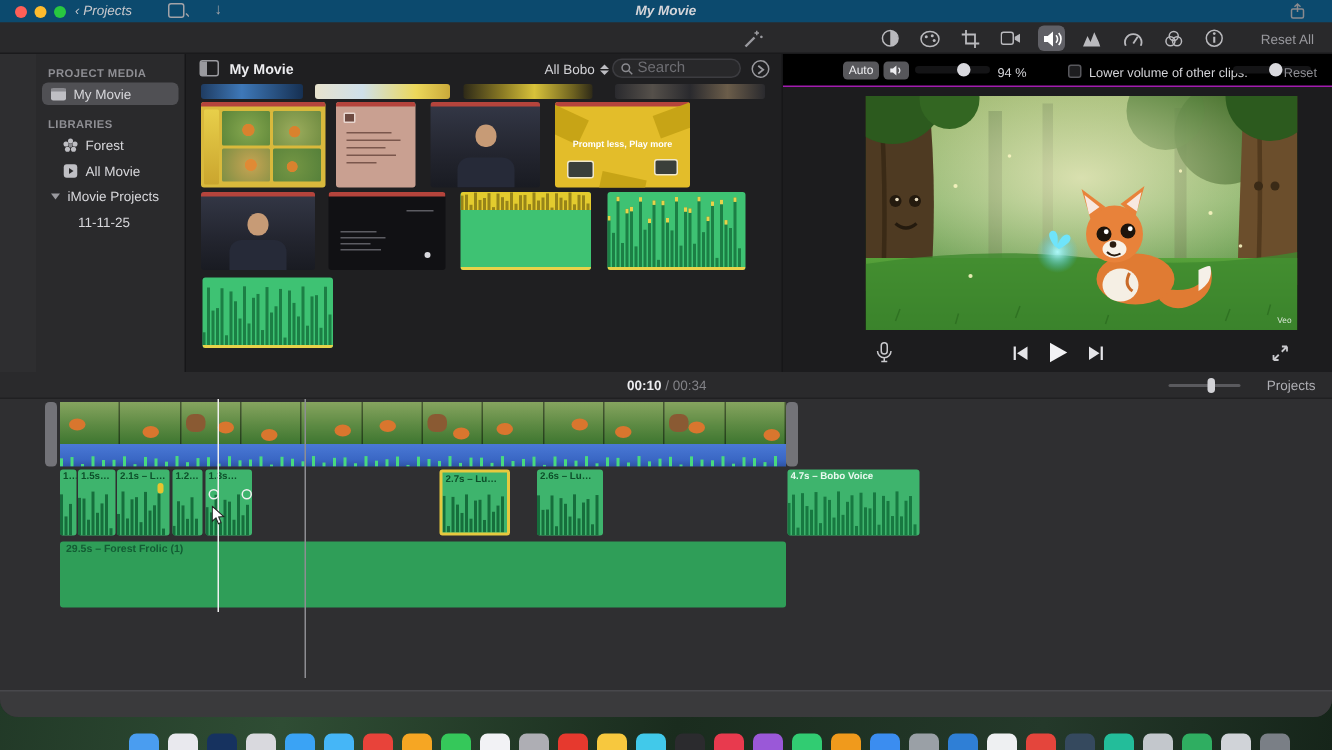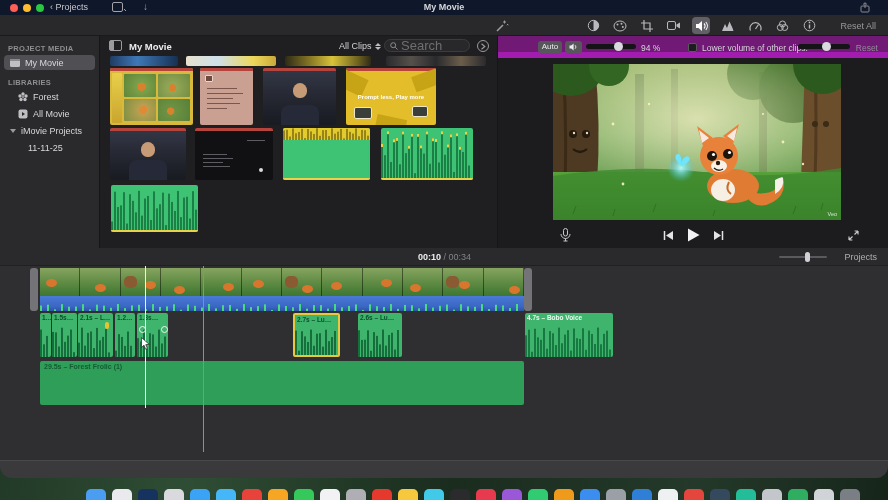--- a/index.html
+++ b/index.html
@@ -3,40 +3,40 @@
 <meta charset="utf-8">
 <style>
   * { margin:0; padding:0; box-sizing:border-box; }
   body { background:#000; font-family:"Liberation Sans",sans-serif; }
   .screen { position:relative; width:888px; height:500px; overflow:hidden;
     background:linear-gradient(100deg,#1c3122 0%,#2f4d34 28%,#1a2c1e 55%,#24392a 80%,#16251a 100%); }
   .window { position:absolute; left:0; top:0; width:888px; height:478px;
     background:#2e2e30; border-radius:0 0 12px 12px; overflow:hidden; }
 
   
-  .titlebar { position:relative; height:15px; background:#0f172a; }
+  .titlebar { position:relative; height:15px; background:#0c4a6e;font-style:italic; }
   .tl-dot { position:absolute; top:4px; width:8px; height:8px; border-radius:50%; }
   .back-btn { position:absolute; left:50px; top:2px; color:#c9c9cd; font-size:9px; }
   .tb-icon { position:absolute; top:2px; color:#a3a3a8; font-size:10px; line-height:10px; }
   .win-title { position:absolute; left:0; right:0; top:2px; text-align:center; color:#d6d6da; font-size:9px; font-weight:bold; }
   .share-ic { position:absolute; right:18px; top:2px; }
 
   
   .toolrow { position:relative; height:21px; background:#29292b; border-bottom:1px solid #1a1a1c; }
   .tabs { position:absolute; left:138px; top:3px; display:flex; gap:8px; align-items:center; }
   .tab { color:#c3c3c8; font-size:9px; padding:2px 6px; border-radius:4px; white-space:nowrap; }
   .tab.sel { background:#5a5a5e; color:#fff; }
   .wand { position:absolute; left:495px; top:4px; }
   .adjust { position:absolute; left:584px; top:2px; display:flex; gap:9px; align-items:center; }
   .aico { width:18px; height:17px; display:flex; align-items:center; justify-content:center; border-radius:4px; }
   .aico.sel { background:#606066; }
   .reset-all { position:absolute; right:12px; top:6px; color:#98989d; font-size:9px; }
 
   
-  .content { position:relative; height:212px; display:flex; background:#1f1f21; }
+  .content { position:relative; height:212px; display:flex; background:#1f1f21;margin-left:24px; }
 
   .sidebar { position:relative; width:100px; background:#2a2a2c; border-right:1px solid #161618; flex:none; }
   .sb-head { color:#8e8e93; font-size:7.5px; font-weight:bold; letter-spacing:.3px; margin:8px 0 0 8px; }
   .sb-item { position:relative; display:flex; align-items:center; gap:5px; height:15px; margin:2px 4px; padding-left:6px; border-radius:4px; color:#d8d8dc; font-size:9px; white-space:nowrap; }
   .sb-item.sel { background:#505054; }
   .clap { width:10px; height:8px; background:#bfbfc4; border-radius:1.5px; position:relative; flex:none; }
   .clap::before { content:""; position:absolute; top:0; left:0; right:0; height:2.5px; background:#8a8a8f; }
   .tri-down { width:0; height:0; border-left:3.5px solid transparent; border-right:3.5px solid transparent; border-top:4.5px solid #9a9a9f; display:inline-block; }
 
   
@@ -44,21 +44,21 @@
   .br-head { position:absolute; left:0; top:0; width:100%; height:20px; }
   .br-title { position:absolute; left:29px; top:5px; color:#ededf0; font-size:9.5px; font-weight:bold; }
   .panel-toggle { position:absolute; left:9px; top:4px; width:13px; height:11px; border:1px solid #9a9a9f; border-radius:2px; }
   .panel-toggle::before { content:""; position:absolute; left:0; top:0; bottom:0; width:4px; background:#9a9a9f; }
   .allclips { position:absolute; left:239px; top:5px; color:#d2d2d6; font-size:9px; display:flex; gap:3px; align-items:center; }
   .updown { display:flex; flex-direction:column; gap:1px; }
   .updown i { width:0; height:0; border-left:3px solid transparent; border-right:3px solid transparent; display:block; }
   .updown .u { border-bottom:3.5px solid #bdbdc2; }
   .updown .d { border-top:3.5px solid #bdbdc2; }
   .searchbox { position:absolute; left:284px; top:3px; width:86px; height:13px; background:#28282a; border:1px solid #3c3c40; border-radius:7px; display:flex; align-items:center; gap:3px; padding-left:5px; }
-  .searchbox span { color:#6e6e73; font-size:13px; }
+  .searchbox span { color:#6e6e73; font-size:10px; }
   .circ-arrow { position:absolute; right:8px; top:4px; width:12px; height:12px; border:1.2px solid #9a9a9f; border-radius:50%; display:flex; align-items:center; justify-content:center; }
 
   .thumb { position:absolute; border-radius:2px; overflow:hidden; background:#222; }
   .redbar { position:absolute; left:0; top:0; right:0; height:3px; background:#b5443c; }
   .greenclip { background:#3ec273; }
   .ybottom { position:absolute; left:0; bottom:0; right:0; height:2px; background:#e8d24a; }
   .yband { position:absolute; left:0; top:0; right:0; height:12px; background:#e3cb2e; }
   .man-bg { background:linear-gradient(180deg,#343847 0%,#23252f 60%,#191b22 100%); }
   .man-head { position:absolute; left:50%; top:26%; width:14px; height:15px; margin-left:-7px; border-radius:50% 50% 45% 45%; background:#c79b76; }
   .man-body { position:absolute; left:50%; bottom:0; width:38px; height:20px; margin-left:-19px; border-radius:8px 8px 0 0; background:#262a38; }
@@ -69,21 +69,21 @@
   .pink-line { position:absolute; left:7px; height:1px; background:#7a564c; }
   .yellow-bg { background:#e3bd2a; }
   .yellow-title { position:absolute; left:0; right:0; top:45%; text-align:center; color:#fff; font-size:6px; font-weight:bold; }
   .y-shape { position:absolute; background:#c7a416; }
   .photo-chip { position:absolute; background:#3a3f3a; border-radius:2px; border:1px solid #efe7c9; }
   .fox-grid { background:#d9b93c; }
   .fg-cell { position:absolute; border-radius:1px; }
 
   
   .rightpanel { position:relative; flex:1; background:#202022; border-left:1px solid #161618; }
-  .volrow { position:absolute; left:0; top:0; width:100%; height:22px; background:#701a75; border-bottom:6px solid #a21caf; }
+  .volrow { position:absolute; left:0; top:0; width:100%; height:22px; background:#000000; border-bottom:1px solid #a21caf; }
   .auto-btn { position:absolute; left:40px; top:5px; width:24px; height:12px; background:#57575b; border-radius:3px; color:#ededf0; font-size:8px; text-align:center; line-height:12px; }
   .spk-btn { position:absolute; left:67px; top:5px; width:17px; height:12px; background:#57575b; border-radius:3px; display:flex; align-items:center; justify-content:center; }
   .slider { position:absolute; height:5px; background:#141416; border-radius:3px; }
   .knob { position:absolute; top:-2.5px; width:9px; height:9px; background:#d9d9de; border-radius:50%; }
   .vol-pct { position:absolute; left:143px; top:7px; color:#d4d4d8; font-size:8.5px; }
   .chk { position:absolute; left:190px; top:7px; width:9px; height:9px; background:#1d1d1f; border:1px solid #58585d; border-radius:2px; }
   .lower-lbl { position:absolute; left:204px; top:7px; color:#d4d4d8; font-size:8.5px; }
   .reset-lbl { position:absolute; right:10px; top:7px; color:#8e8e93; font-size:8.5px;text-align:right; }
 
   .viewer { position:absolute; left:0; top:22px; right:0; bottom:0; background:#1c1c1e; }
@@ -258,21 +258,21 @@
         <div class="sb-item" style="padding-left:24px">
           <span>11-11-25</span>
         </div>
       </div>
 
       <div class="browser">
         <div class="br-head">
           <span class="panel-toggle"></span>
           <span class="br-title">My Movie</span>
           <span class="allclips">
-            <span>All Clips</span>
+            <span>All Bobo</span>
             <span class="updown">
                 <i class="u"></i>
                 <i class="d"></i>
               </span>
           </span>
           <span class="searchbox">
             <svg width="8" height="8" viewBox="0 0 8 8">
                 <circle cx="3.2" cy="3.2" r="2.5" fill="none" stroke="#8a8a8f"></circle>
                 <path d="M5.2 5.2 L7.5 7.5" stroke="#8a8a8f"></path>
               </svg>

